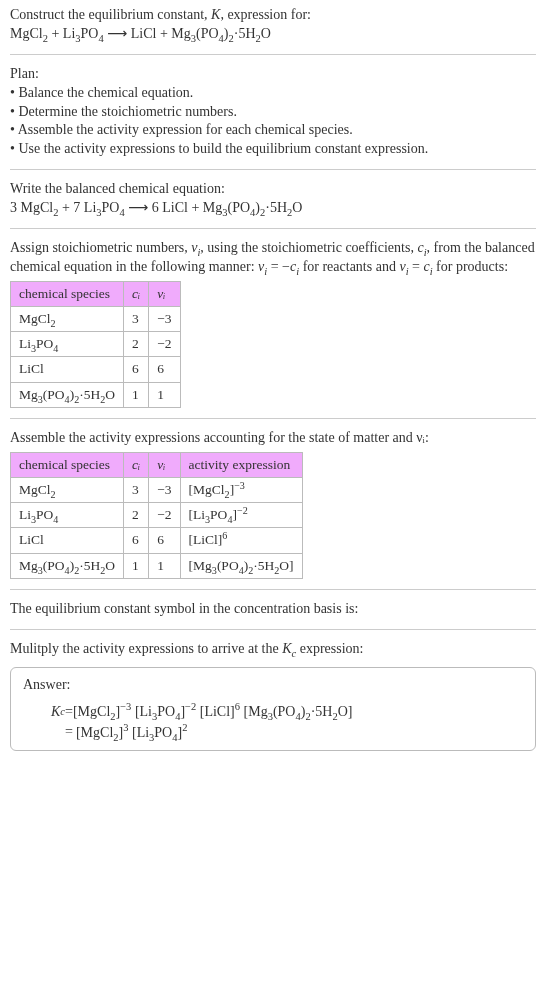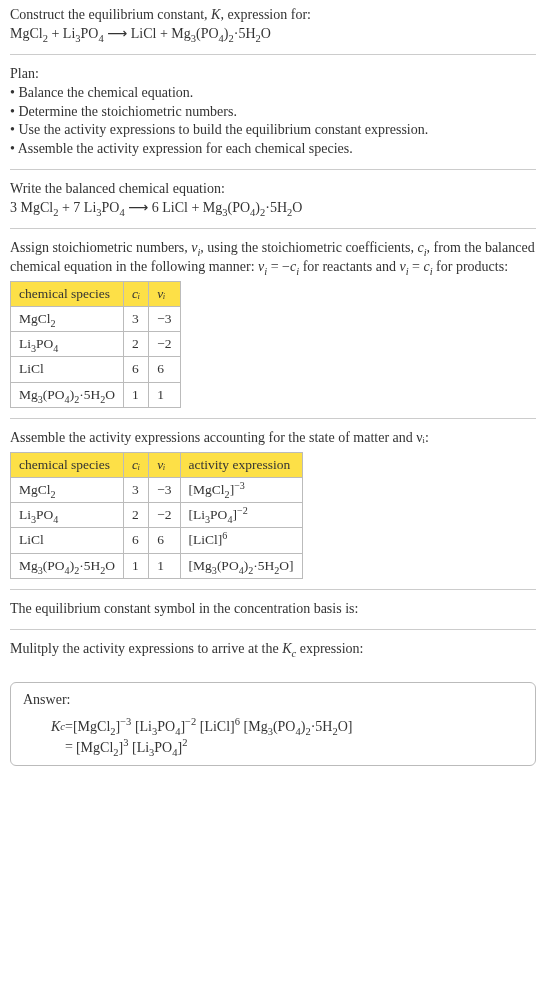--- a/index.html
+++ b/index.html
@@ -23,26 +23,26 @@
     margin-top: 4px;
     margin-bottom: 4px;
   }
   td, th {
     border: 1px solid #bbb;
     padding: 3px 8px;
     font-weight: normal;
     text-align: left;
     font-size: 13.5px;
   }
-  th { background: #fde047; }
+  th { background: #f0abfc; }
   .answer-box {
     border: 1px solid #bbb;
     border-radius: 6px;
     padding: 8px 12px;
-    margin-top: 23px;
+    margin-top: 8px;
   }
   .answer-label { margin-bottom: 8px; }
   .indent { padding-left: 28px; }
   .row { display: flex; align-items: center; }
   .frac {
     display: inline-flex;
     flex-direction: column;
     align-items: center;
     vertical-align: middle;
     line-height: 1.15;
@@ -61,22 +61,22 @@
     <span>MgCl</span><sub>2</sub><span> + </span><span>Li</span><sub>3</sub><span>PO</span><sub>4</sub><span>  ⟶  </span><span>LiCl + Mg</span><sub>3</sub><span>(PO</span><sub>4</sub><span>)</span><sub>2</sub><span>·5H</span><sub>2</sub><span>O</span>
   </span>
 </div>
 
 <hr>
 
 <div class="section">
   <div>Plan:</div>
   <div>• Balance the chemical equation.</div>
   <div>• Determine the stoichiometric numbers.</div>
+  <div>• Assemble the activity expression for each chemical species.</div>
   <div>• Use the activity expressions to build the equilibrium constant expression.</div>
-  <div>• Assemble the activity expression for each chemical species.</div>
 </div>
 
 <hr>
 
 <div class="section">
   <div>Write the balanced chemical equation:</div>
   <span>
     <span>3 MgCl</span><sub>2</sub><span> + 7 Li</span><sub>3</sub><span>PO</span><sub>4</sub><span>  ⟶  </span><span>6 LiCl + Mg</span><sub>3</sub><span>(PO</span><sub>4</sub><span>)</span><sub>2</sub><span>·5H</span><sub>2</sub><span>O</span>
   </span>
 </div>

